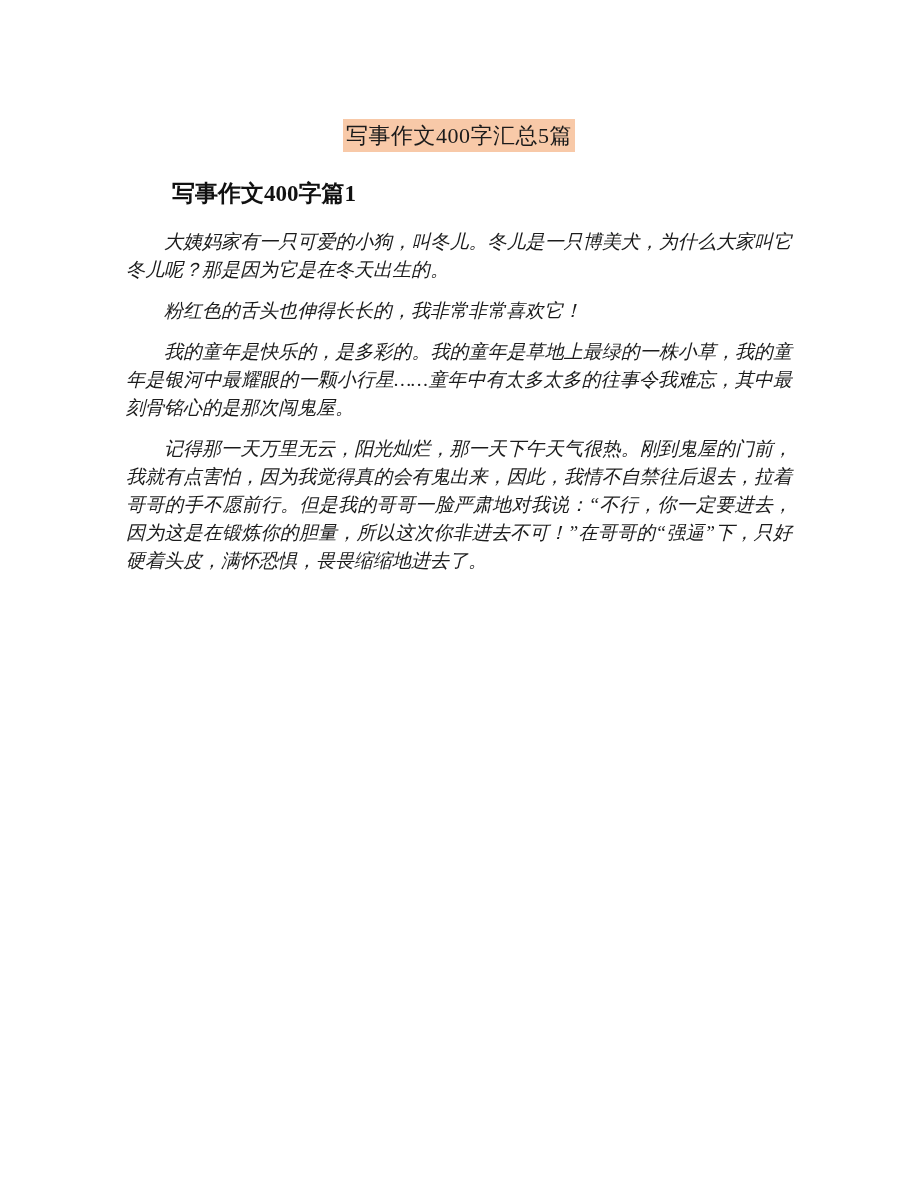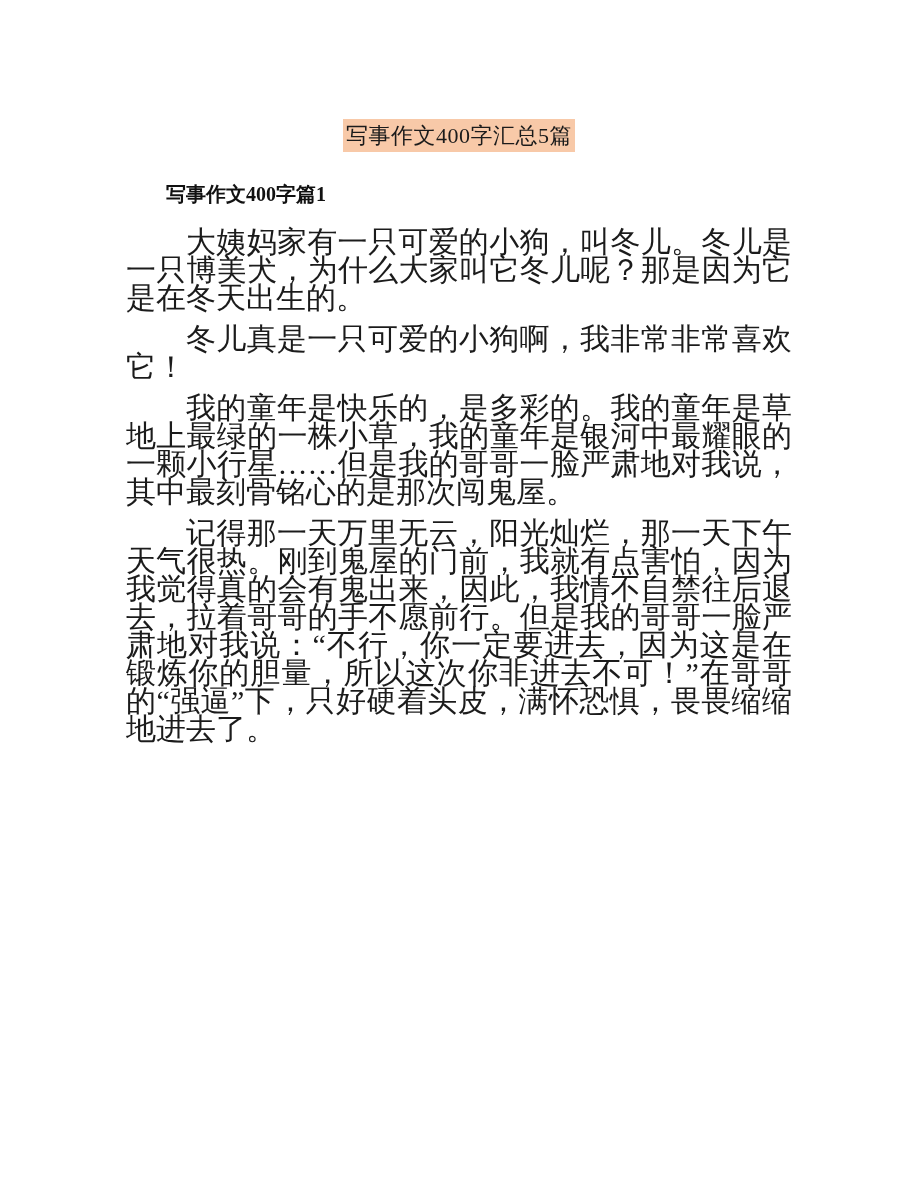--- a/index.html
+++ b/index.html
@@ -25,44 +25,45 @@
     line-height: 33px;
     margin: 0 0 28px 0;
     font-weight: normal;
     letter-spacing: 0.5px;
   }
   .doc-title .hl {
     display: inline-block;
     padding: 0 3px;
   }
   .sec-heading {
-    font-size: 20px;
+    font-size: 23px;
     line-height: 28px;
     font-weight: bold;
     text-indent: 2em;
     margin: 26px 0 20px 0;
     color: #111111;
   }
   .para {
-    font-size: 30px;
+    font-size: 19px;
     line-height: 28px;
     text-indent: 2em;
     text-align: justify;
     margin: 0 0 13px 0;
     word-break: break-all;
     color: #1b1b1b;
+    font-style: italic;
   }
 </style>
 </head>
 <body>
 
 <div class="page" style="color: rgb(27, 27, 27); background: rgb(255, 255, 255);">
   <div class="doc-title">
     <span class="hl" style="background-color: rgb(248, 201, 168);">写事作文400字汇总5篇</span>
   </div>
   <div id="sections">
       <h2 class="sec-heading">写事作文400字篇1</h2>
       <p class="para">大姨妈家有一只可爱的小狗，叫冬儿。冬儿是一只博美犬，为什么大家叫它冬儿呢？那是因为它是在冬天出生的。</p>
-      <p class="para">冬儿真是一只可爱的小狗啊，我非常非常喜欢它！</p>
-      <p class="para">我的童年是快乐的，是多彩的。我的童年是草地上最绿的一株小草，我的童年是银河中最耀眼的一颗小行星……但是我的哥哥一脸严肃地对我说，其中最刻骨铭心的是那次闯鬼屋。</p>
+      <p class="para">粉红色的舌头也伸得长长的，我非常非常喜欢它！</p>
+      <p class="para">我的童年是快乐的，是多彩的。我的童年是草地上最绿的一株小草，我的童年是银河中最耀眼的一颗小行星……童年中有太多太多的往事令我难忘，其中最刻骨铭心的是那次闯鬼屋。</p>
       <p class="para">记得那一天万里无云，阳光灿烂，那一天下午天气很热。刚到鬼屋的门前，我就有点害怕，因为我觉得真的会有鬼出来，因此，我情不自禁往后退去，拉着哥哥的手不愿前行。但是我的哥哥一脸严肃地对我说：“不行，你一定要进去，因为这是在锻炼你的胆量，所以这次你非进去不可！”在哥哥的“强逼”下，只好硬着头皮，满怀恐惧，畏畏缩缩地进去了。</p>
     </div>
 </div>
 
 </body></html>

